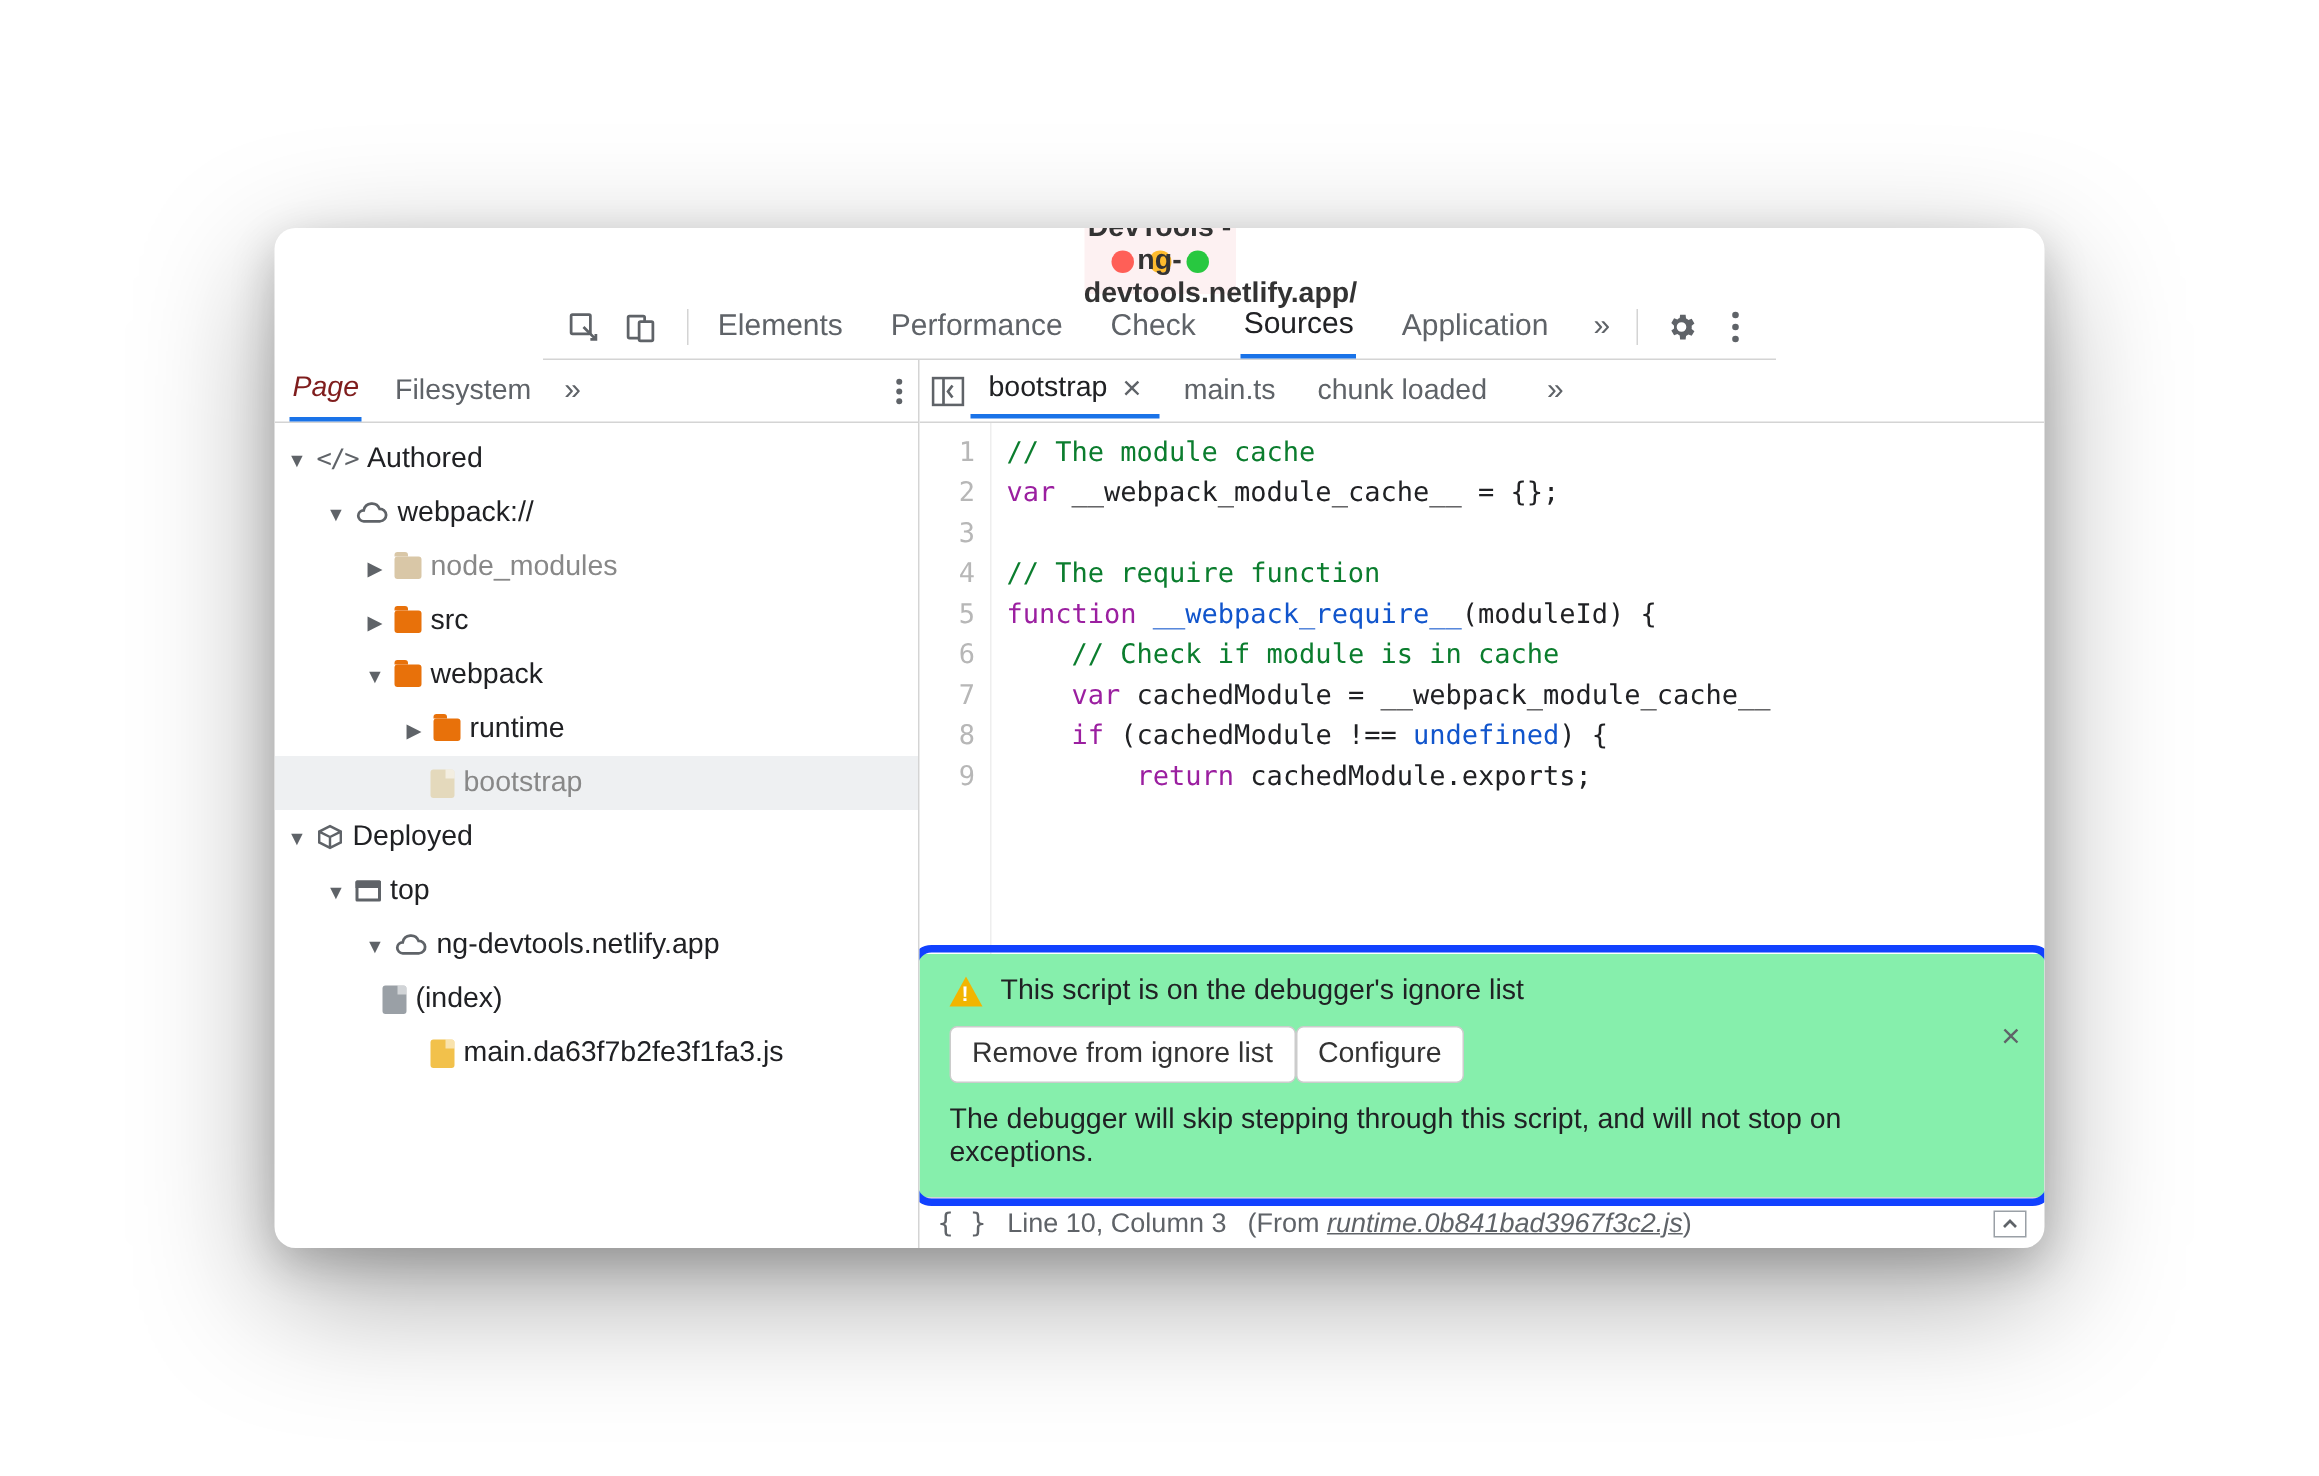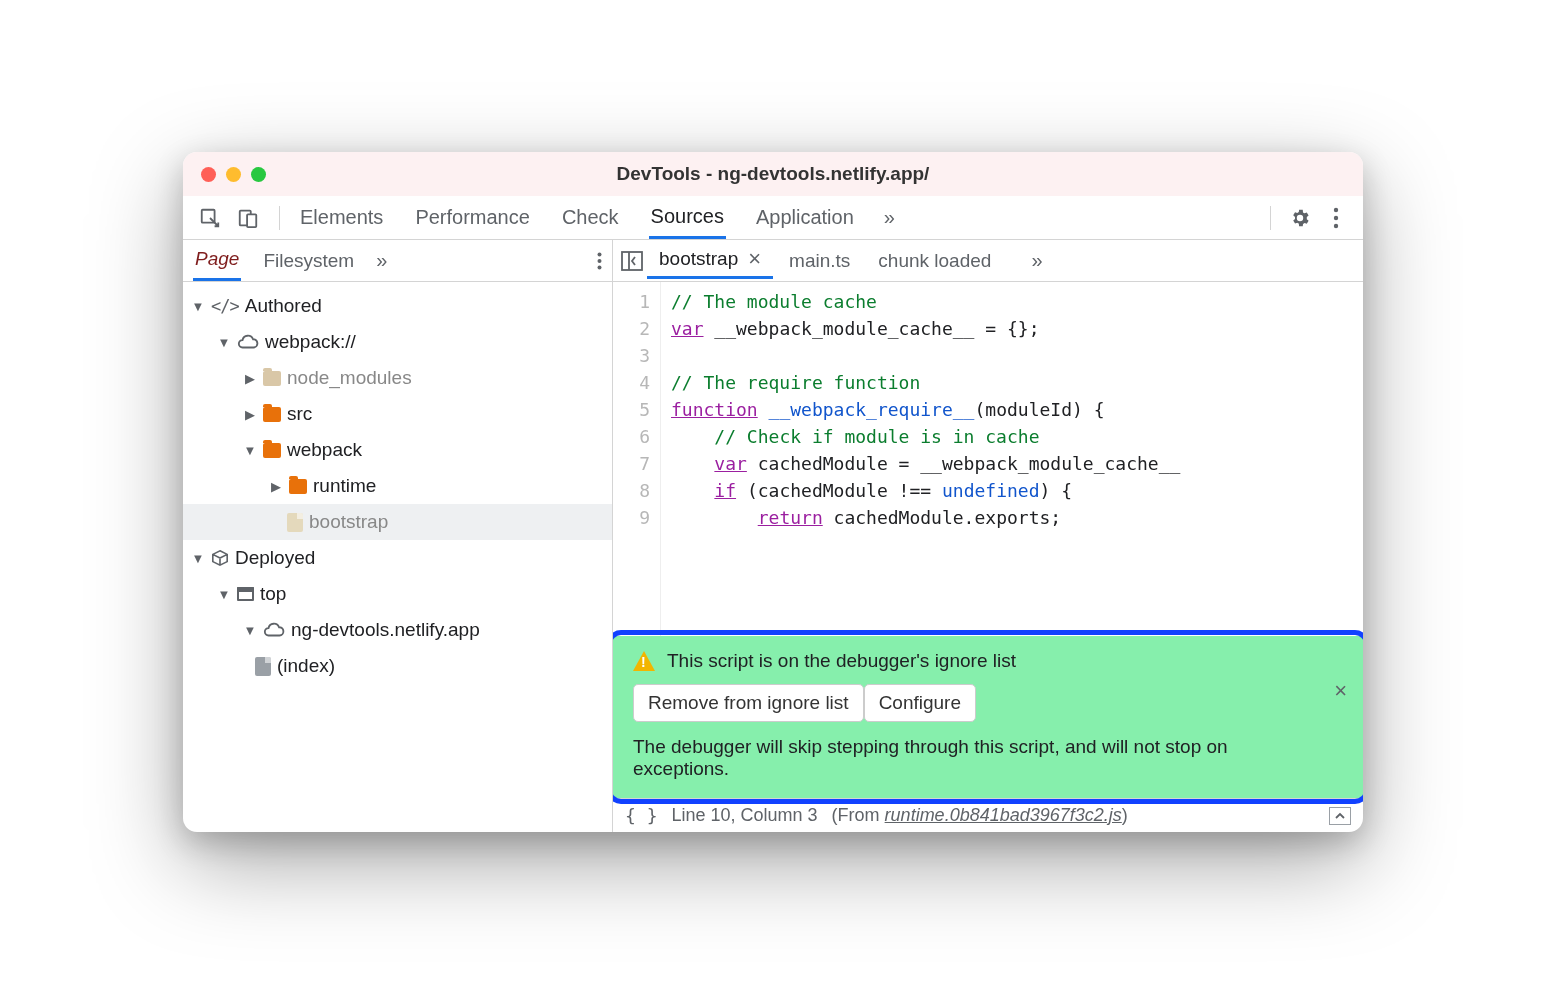--- a/index.html
+++ b/index.html
@@ -14,20 +14,21 @@
 .window {
   width: 1180px;
   height: 680px;
   background: #fff;
   border-radius: 14px;
   box-shadow: 0 30px 90px rgba(0,0,0,0.35), 0 10px 30px rgba(0,0,0,0.2);
   overflow: hidden;
   display: flex;
   flex-direction: column;
   position: relative;
+  align-items: center;
 }
 .titlebar {
   height: 44px;
   background: #fdf1f2;
   display: flex;
   align-items: center;
   padding: 0 18px;
   position: relative;
 }
 .traffic { display: flex; gap: 10px; }
@@ -70,21 +71,21 @@
 .file::after { content:""; position:absolute; top:0; right:0; width:6px; height:6px; background:rgba(255,255,255,0.55); border-top-right-radius:2px;}
 .main { flex:1; display:flex; flex-direction:column; overflow:hidden; }
 .filetabs { height: 42px; border-bottom: 1px solid #d4d4d4; display:flex; align-items:center; padding: 0 8px; gap: 4px; font-size: 19px; color:#5f6368; }
 .filetab { padding: 6px 12px; display:flex; align-items:center; gap:10px; cursor:pointer;}
 .filetab.active { color:#202124; border-bottom: 3px solid #1a73e8; }
 .filetab .close { font-size:22px; color:#5f6368; line-height:1;}
 .editor { flex:1; display:flex; overflow:hidden; font-family: Menlo, Consolas, monospace; font-size: 18px; line-height: 27px; }
 .gutter { width: 48px; text-align:right; color:#b7b7b7; padding: 6px 10px 6px 4px; background:#fff; border-right: 1px solid #eee;}
 .code { flex:1; padding: 6px 10px; white-space:pre; color:#202124; overflow:hidden;}
 .c-comment { color:#0b7d2e; }
-.c-kw { color:#9b1fa0;text-decoration:underline; }
+.c-kw { color:#9b1fa0; }
 .c-id { color:#1155cc; }
 .c-plain{ color:#202124; }
 .banner-wrap { position:relative; }
 .highlight-box { position:absolute; border: 5px solid #1141ff; border-radius: 14px; pointer-events:none; }
 .banner {
   margin: 0; padding: 14px 44px 18px 20px; background: #86efac; position:relative;
   font-size: 19px; color:#202124;
 }
 .banner .title { display:flex; align-items:center; gap: 12px; font-weight:400; margin-bottom:12px;}
 .banner .warn-icon { width:0; height:0; border-left:11px solid transparent; border-right:11px solid transparent; border-bottom:20px solid #f2b500; position:relative;}
@@ -227,20 +228,24 @@
           <span class="arrow">▼</span>
           <svg class="cloud-icon" viewBox="0 0 24 16" fill="none" stroke="#5f6368" stroke-width="2">
               <path d="M6 14a4 4 0 0 1 0-8 6 6 0 0 1 11.5-1A4.5 4.5 0 0 1 18 14H6Z"></path>
             </svg>
           <span>ng-devtools.netlify.app</span>
         </div>
         <div class="tree-row" style="padding-left:72px">
           <span class="file gray"></span>
           <span>(index)</span>
         </div>
+        <div class="tree-row" style="padding-left:104px">
+          <span class="file"></span>
+          <span>main.da63f7b2fe3f1fa3.js</span>
+        </div>
       </div>
     </div>
 
     <div class="main">
       <div class="filetabs">
         <div class="iconbtn">
           <svg width="22" height="20" viewBox="0 0 22 20" fill="none" stroke="#5f6368" stroke-width="1.8">
               <rect x="1" y="1" width="20" height="18"></rect>
               <line x1="8" y1="1" x2="8" y2="19"></line>
               <path d="M14 6 11 10 14 14" fill="none"></path>

